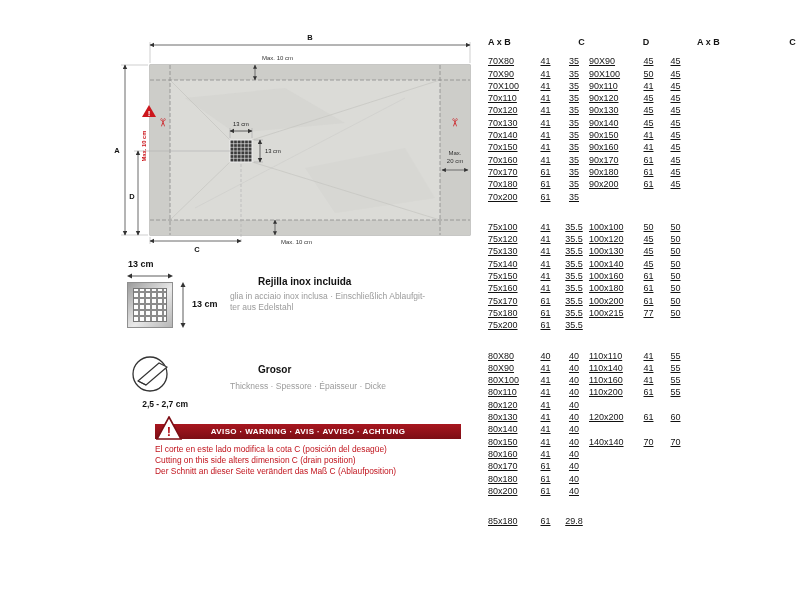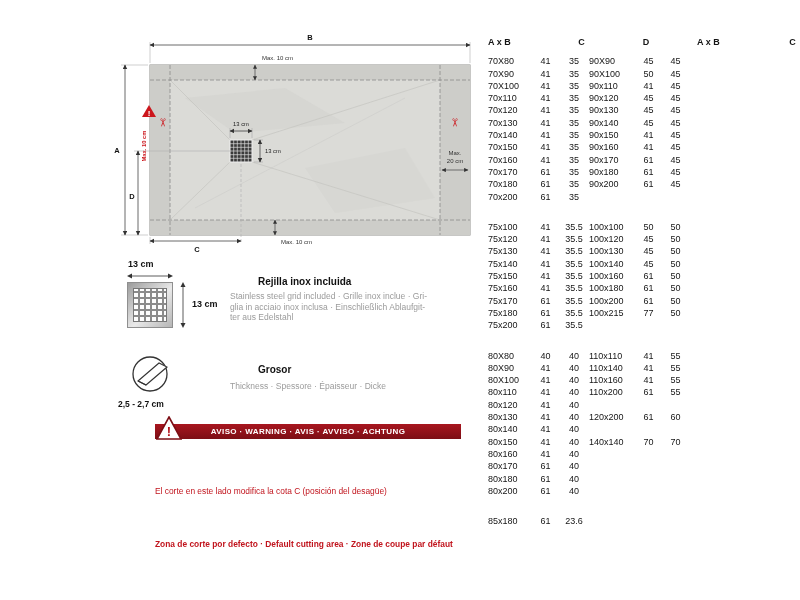--- a/index.html
+++ b/index.html
@@ -20,41 +20,41 @@
     display:flex; align-items:center; justify-content:center;
   }
   .grid-icon .cells {
     width:34px; height:34px; background:#fdfdfd;
     background-image:
       repeating-linear-gradient(0deg, transparent 0 4px, #8b8b8b 4px 6px),
       repeating-linear-gradient(90deg, transparent 0 4px, #8b8b8b 4px 6px);
     border:1px solid #777;
   }
 
-  .thick-value { font-weight:bold; font-size:8.5px; width:70px; text-align:left; white-space:nowrap; }
+  .thick-value { font-weight:bold; font-size:8.5px; width:70px; text-align:right; white-space:nowrap; }
 
   
   .banner {
     left:155px; top:424px; width:306px; height:15px;
     background:linear-gradient(180deg,#a8161f,#7c0e15);
     color:#fff; font-weight:bold; font-size:8px; letter-spacing:.4px;
     text-align:center; line-height:15px; white-space:nowrap;
   }
   .warning-lines { left:155px; top:444px; }
-  .wline { font-size:8.4px; color:#c1141d; line-height:11px; white-space:nowrap;margin-top:42px; }
+  .wline { font-size:8.4px; color:#c1141d; line-height:11px; white-space:nowrap; }
   .wline.bold { font-weight:bold; }
 
   
   .spec-table { position:absolute; left:488px; top:36px; width:210px; }
   .thead, .trow { display:grid; grid-template-columns:44px 27px 30px 46px 27px 27px; }
   .thead { font-weight:bold; font-size:9.5px; line-height:13px; margin-bottom:7px;gap:36px; }
   .tcell { font-size:9px; line-height:12.3px; color:#151515; white-space:nowrap; }
   .c0,.c3 { text-align:left; }
   .c1,.c2,.c4,.c5 { text-align:center; }
-  .block { margin-bottom:18px; }
+  .block { margin-bottom:18px;text-decoration:underline; }
 
   svg text { font-family:"Liberation Sans", sans-serif; }
 </style>
 </head>
 <body>
 
 <div class="sheet">
 
   <svg class="abs" style="left:105px; top:28px;" width="380" height="230" viewBox="0 0 380 230">
     <defs>
@@ -176,21 +176,20 @@
   </div>
   <svg class="abs" style="left:177px; top:282px;" width="12" height="46" viewBox="0 0 12 46">
     <line x1="6" y1="4" x2="6" y2="42" stroke="#333" stroke-width="0.8"></line>
     <path d="M6,0 L3.5,5 L8.5,5 Z" fill="#333"></path>
       <path d="M6,46 L3.5,41 L8.5,41 Z" fill="#333"></path>
   </svg>
   <div class="abs dim-bold" style="left:192px; top:299px;">13 cm</div>
 
   <div class="abs section-title" style="left:230px; top:276px;">Rejilla inox incluida</div>
   <div class="abs section-desc" style="left:230px; top:291px;">
-    <div>Stainless steel grid included · Grille inox inclue · Gri-</div>
     <div>glia in acciaio inox inclusa · Einschließlich Ablaufgit-</div>
     <div>ter aus Edelstahl</div>
   </div>
 
   <svg class="abs" style="left:128px; top:350px;" width="46" height="46" viewBox="0 0 46 46">
     <circle cx="22" cy="24" r="17" fill="none" stroke="#333" stroke-width="1.3"></circle>
     <path d="M10,31 L31,13 L39,17 L18,35 Z" fill="#fff" stroke="#333" stroke-width="1.1"></path>
     <line x1="10" y1="31" x2="18" y2="35" stroke="#333" stroke-width="1.1"></line>
   </svg>
   <div class="abs thick-value" style="left:118px; top:399px;">2,5 - 2,7 cm</div>
@@ -198,21 +197,22 @@
   <div class="abs section-title" style="left:230px; top:364px;">Grosor</div>
   <div class="abs section-desc" style="left:230px; top:381px;">Thickness · Spessore · Épaisseur · Dicke</div>
 
   <div class="abs banner">AVISO · WARNING · AVIS · AVVISO · ACHTUNG</div>
   <svg class="abs" style="left:156px; top:416px;" width="26" height="24" viewBox="0 0 26 24">
     <polygon points="13,1 25,23 1,23" fill="#fff" stroke="#7c0e15" stroke-width="1.6"></polygon>
     <text x="13" y="20" text-anchor="middle" font-size="13" font-weight="bold" fill="#b5121b">!</text>
   </svg>
   <div class="abs warning-lines">
       <div class="wline">El corte en este lado modifica la cota C (posición del desagüe)</div>
-      <div class="wline bold">Zona de corte por defecto · Default cutting area · Zone de coupe par défaut</div>
+      <div class="wline">Cutting on this side alters dimension C (drain position)</div>
+      <div class="wline">Der Schnitt an dieser Seite verändert das Maß C (Ablaufposition)</div>
     </div>
 
   <div class="spec-table">
     <div class="thead">
       <div class="tcell c0">A x B</div>
       <div class="tcell c1">C</div>
       <div class="tcell c2">D</div>
       <div class="tcell c3">A x B</div>
       <div class="tcell c4">C</div>
       <div class="tcell c5">D</div>
@@ -485,21 +485,21 @@
             <div class="tcell c2">40</div>
             <div class="tcell c3"></div>
             <div class="tcell c4"></div>
             <div class="tcell c5"></div>
           </div>
         </div>
         <div class="block">
           <div class="trow">
             <div class="tcell c0">85x180</div>
             <div class="tcell c1">61</div>
-            <div class="tcell c2">23.6</div>
+            <div class="tcell c2">29.8</div>
             <div class="tcell c3"></div>
             <div class="tcell c4"></div>
             <div class="tcell c5"></div>
           </div>
         </div>
       </div>
   </div>
 
 </div>
 

